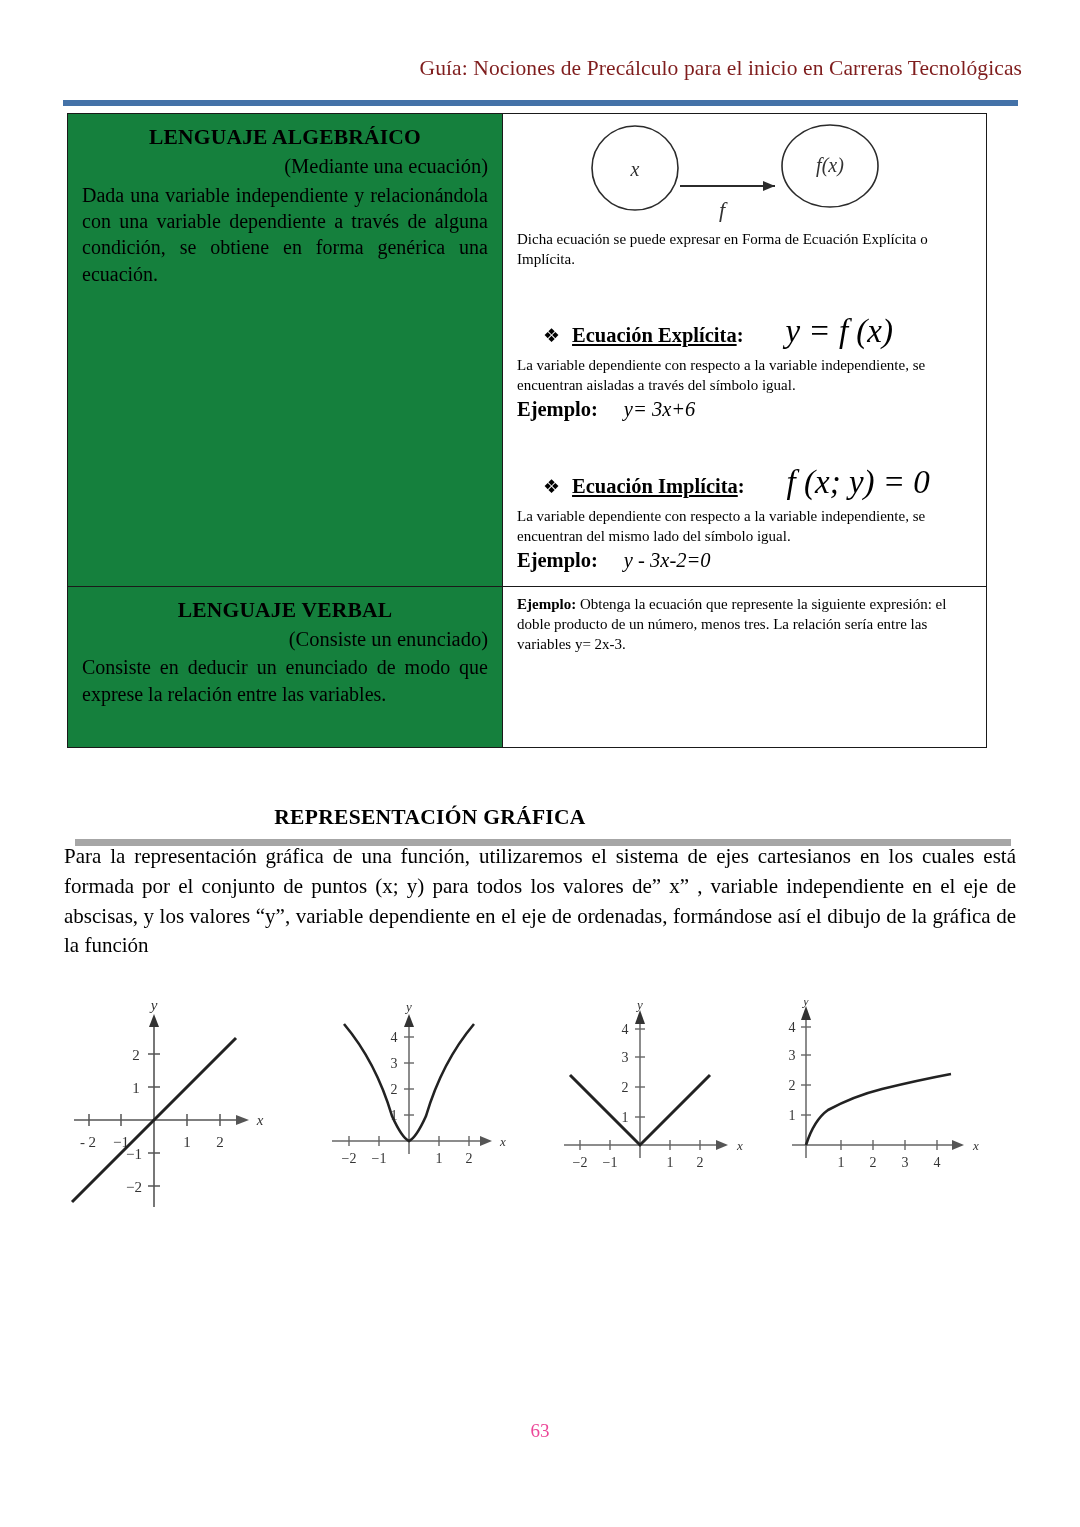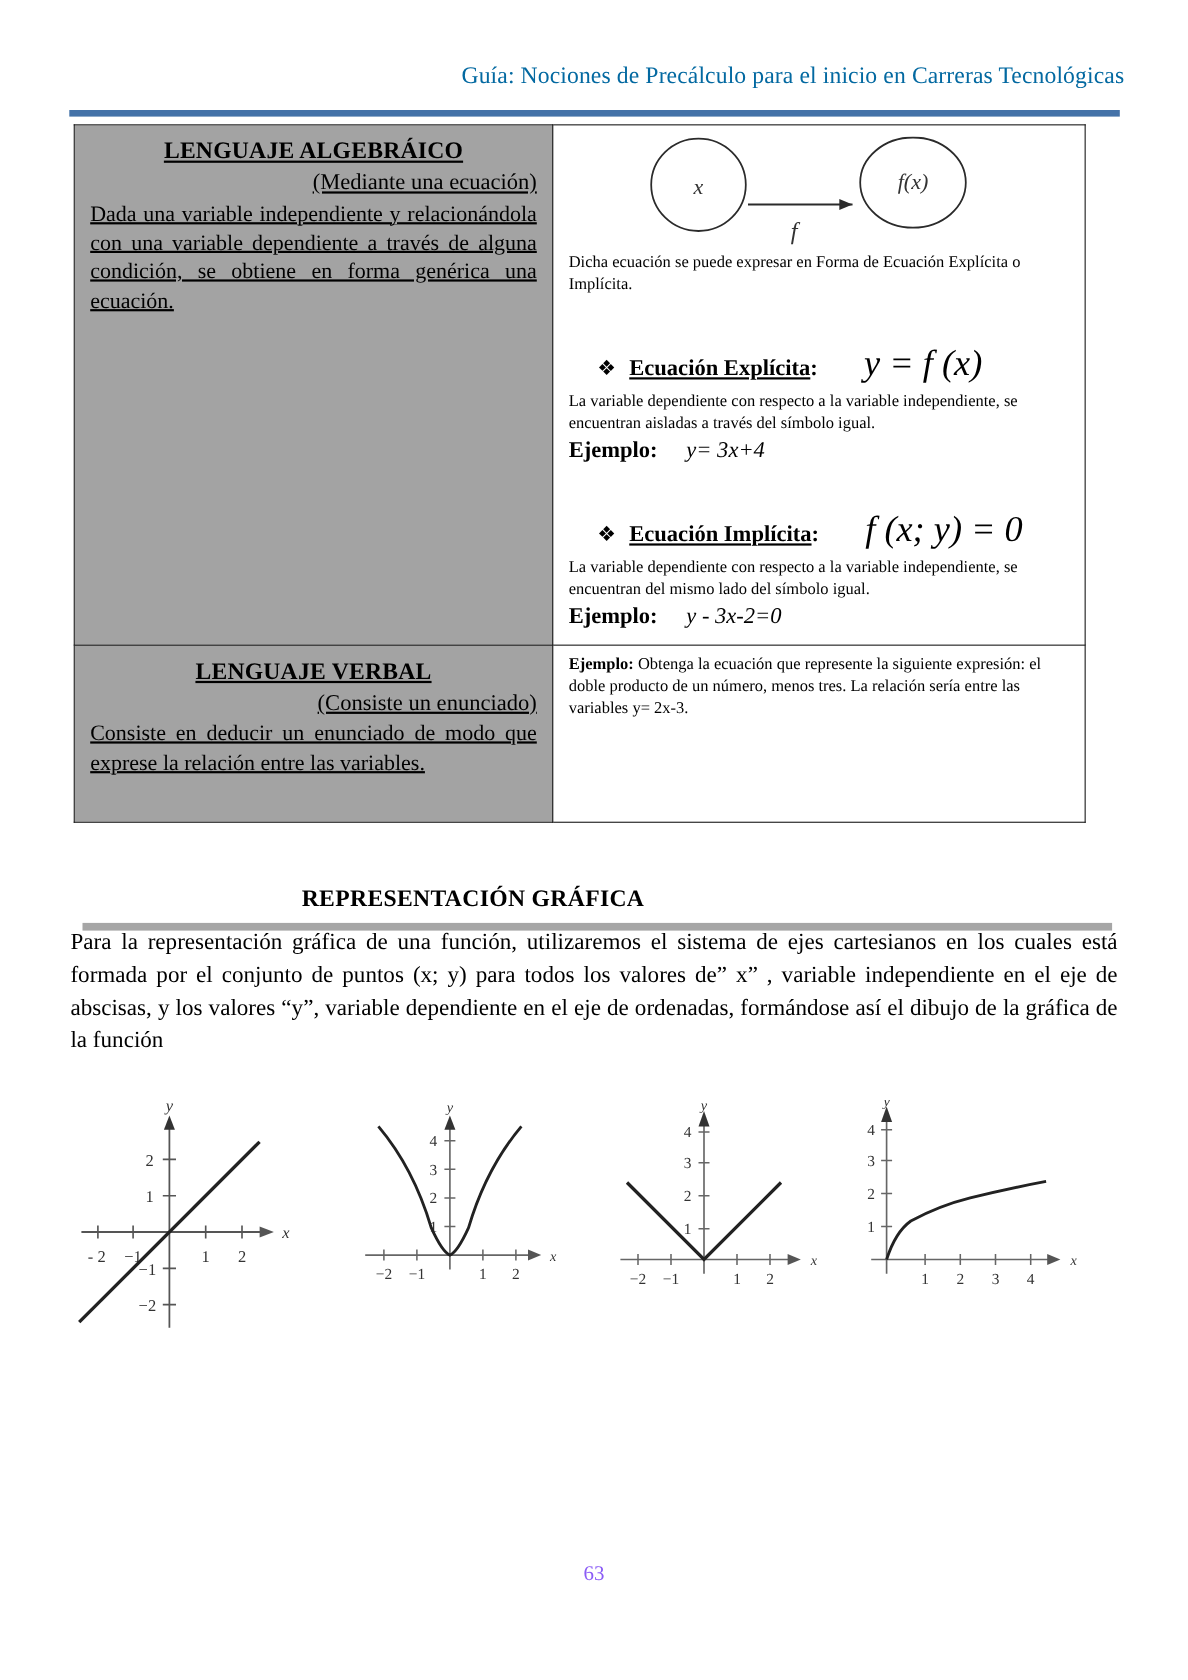--- a/index.html
+++ b/index.html
@@ -20,21 +20,21 @@
   .page-header {
     position: absolute;
     top: 56px;
     left: 0;
     width: 1080px;
     text-align: right;
     padding-right: 58px;
     box-sizing: border-box;
     font-size: 21.5px;
     letter-spacing: 0.1px;
-    color: #0369a1;
+    color: #7f1d1d;
   }
   .header-rule {
     position: absolute;
     top: 100px;
     left: 63px;
     width: 955px;
     height: 6px;
     background: #4472a8;
   }
 
@@ -47,22 +47,21 @@
     border-collapse: collapse;
     table-layout: fixed;
   }
   .lang-table td {
     border: 1.6px solid #1a1a1a;
     vertical-align: top;
     padding: 0;
   }
   .col-left {
     width: 434px;
-    background: #a3a3a3;
-    text-decoration: underline;
+    background: #15803d;
   }
   .col-right {
     width: 483px;
     background: #ffffff;
   }
   .cell-pad-left  { padding: 10px 14px 14px 14px; }
   .cell-pad-right { padding: 8px 14px 14px 14px; }
 
   .row1-left  { height: 452px; }
   .row2-left  { height: 160px; }
@@ -194,21 +193,21 @@
   }
   .graph-box svg { display: block; }
 
   .page-number {
     position: absolute;
     top: 1420px;
     left: 0;
     width: 1080px;
     text-align: center;
     font-size: 19px;
-    color: #8b5cf6;
+    color: #ec4899;
     font-family: "Liberation Serif", "DejaVu Serif", serif;
   }
 </style>
 </head>
 <body>
 
 <div class="page-header">
   <span>Guía: Nociones de Precálculo para el inicio en Carreras Tecnológicas</span>
 </div>
 <div class="header-rule"></div>
@@ -240,21 +239,21 @@
           <p class="r-text">Dicha ecuación se puede expresar en Forma de Ecuación Explícita o Implícita.</p>
 
           <div class="bullet-line">
             <span class="bullet-mark">❖</span>
             <span class="bullet-label">Ecuación Explícita</span>
               <span class="bullet-colon">:</span>
             <span class="bullet-eq">y = f (x)</span>
           </div>
           <p class="r-text">La variable dependiente con respecto a la variable independiente, se encuentran aisladas a través del símbolo igual.</p>
           <p class="ejemplo-line">
-            <b>Ejemplo:</b><span class="ejemplo-math">y= 3x+4</span>
+            <b>Ejemplo:</b><span class="ejemplo-math">y= 3x+6</span>
           </p>
 
           <div class="bullet-line">
             <span class="bullet-mark">❖</span>
             <span class="bullet-label">Ecuación Implícita</span>
               <span class="bullet-colon">:</span>
             <span class="bullet-eq">f (x; y) = 0</span>
           </div>
           <p class="r-text">La variable dependiente con respecto a la variable independiente, se encuentran del mismo lado del símbolo igual.</p>
           <p class="ejemplo-line">

